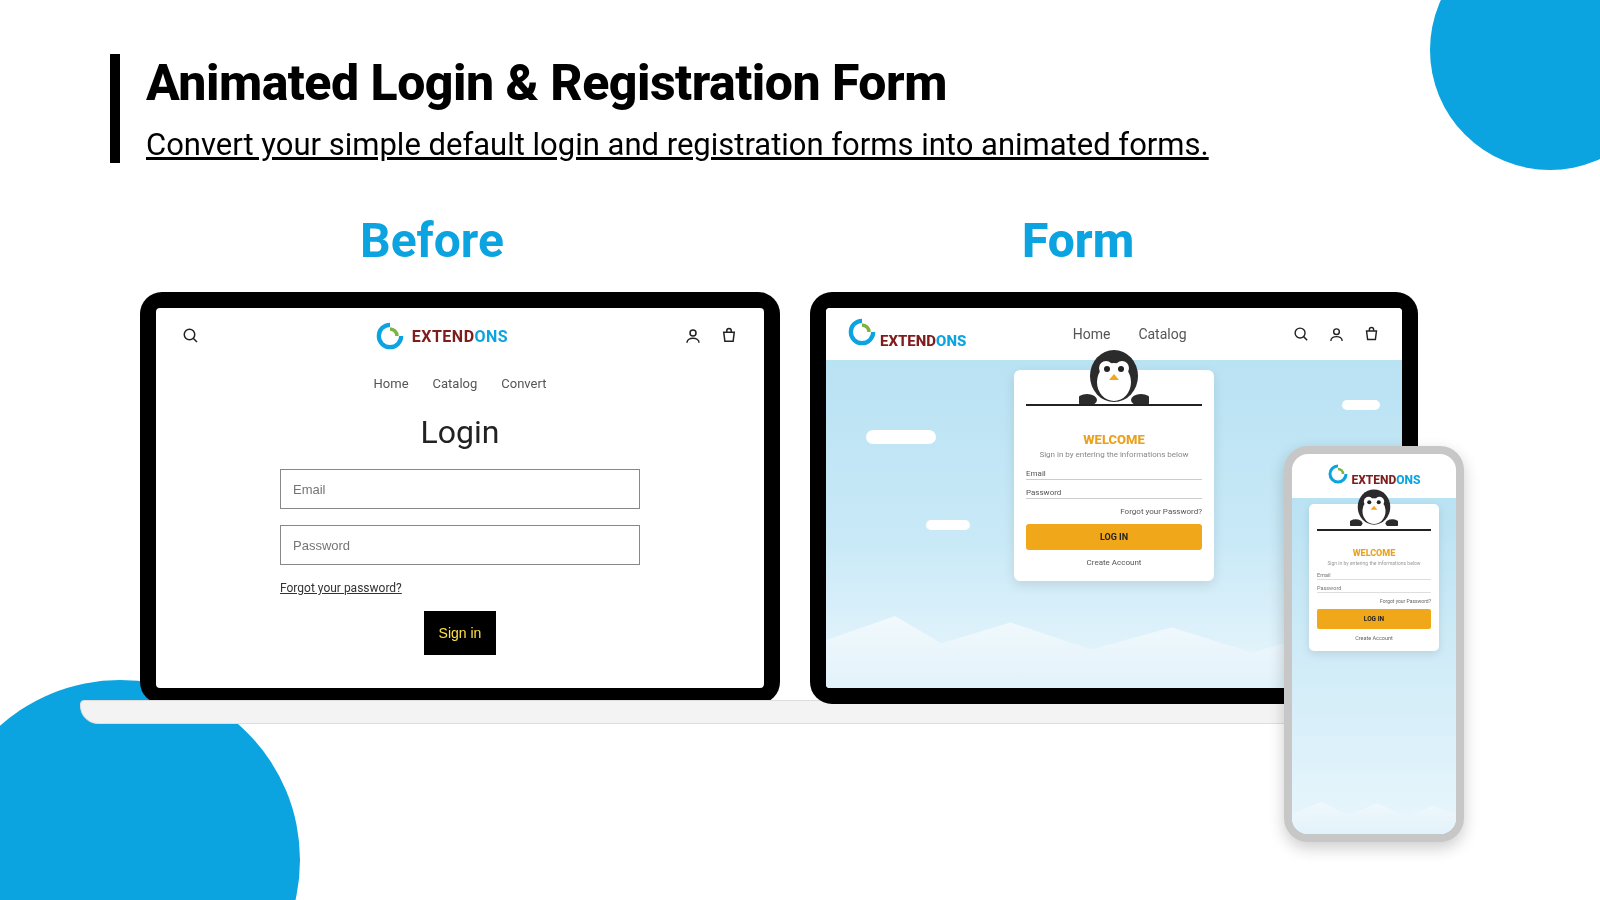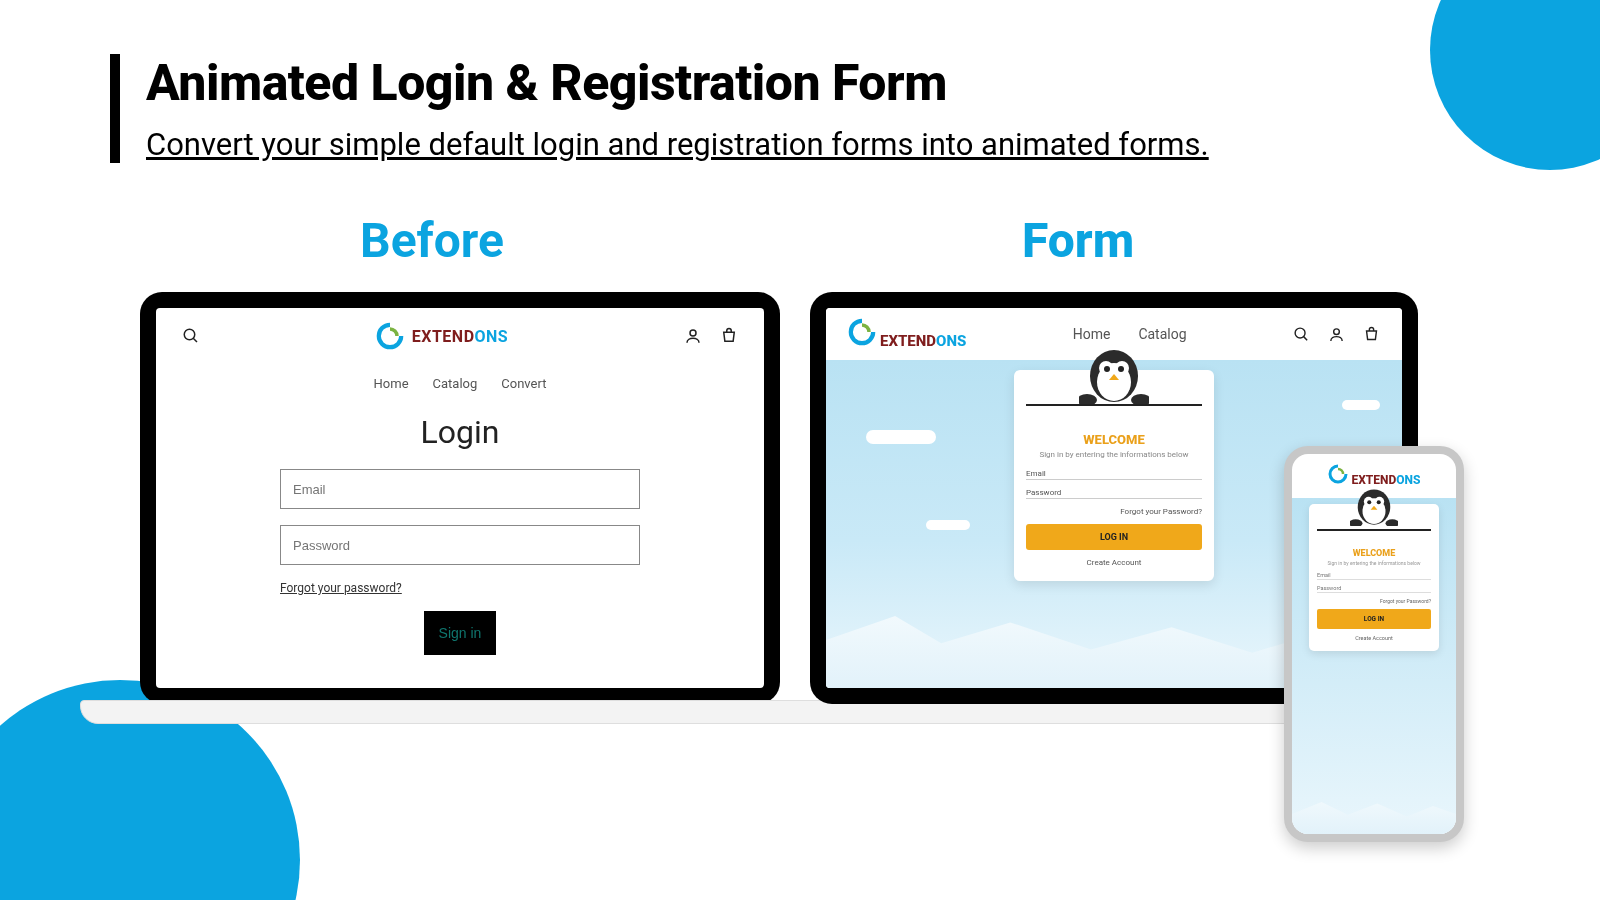--- a/index.html
+++ b/index.html
@@ -20,21 +20,21 @@
 .laptop-before .bezel { background: #000; border-radius: 22px; padding: 16px; }
 .laptop-before .screen { background: #fff; height: 380px; border-radius: 4px; display: flex; flex-direction: column; align-items: center; padding: 14px 26px; }
 .laptop-before .topbar { width: 100%; display: flex; align-items: center; justify-content: space-between; }
 .laptop-before .logo-row { display: flex; align-items: center; gap: 8px; font-weight: 700; letter-spacing: 0.5px; font-size: 16px; color: #222; }
 .nav-before { display: flex; gap: 24px; font-size: 13px; color: #555; margin-top: 26px; }
 .nav-before span { cursor: pointer; }
 .login-title { font-size: 32px; font-weight: 400; color: #222; margin-top: 22px; }
 .login-form { width: 360px; margin-top: 18px; display: flex; flex-direction: column; gap: 16px; }
 .login-form input { width: 100%; height: 40px; border: 1px solid #888; padding: 0 12px; font-size: 13px; color: #555; }
 .forgot-before { font-size: 12px; color: #333; text-decoration: underline; align-self: flex-start; }
-.signin-btn { align-self: center; background: #000; color: #0f766e; font-size: 14px; border: none; padding: 14px 15px; cursor: pointer; }
+.signin-btn { align-self: center; background: #000; color: #fde047; font-size: 14px; border: none; padding: 14px 15px; cursor: pointer; }
 .icons-right { display: flex; gap: 18px; }
 
 
 .laptop-base { position: absolute; left: 80px; top: 700px; width: 1320px; height: 24px; background: #f3f3f3; border-radius: 4px 4px 18px 18px; border: 1px solid #dedede; }
 
 
 .laptop-after { position: absolute; left: 810px; top: 292px; width: 608px; }
 .laptop-after .bezel { background: #000; border-radius: 22px; padding: 16px; }
 .laptop-after .screen { background: #fff; height: 380px; border-radius: 4px; overflow: hidden; display: flex; flex-direction: column; }
 .after-topbar { display: flex; align-items: center; justify-content: space-between; padding: 10px 22px; background: #fff; }

